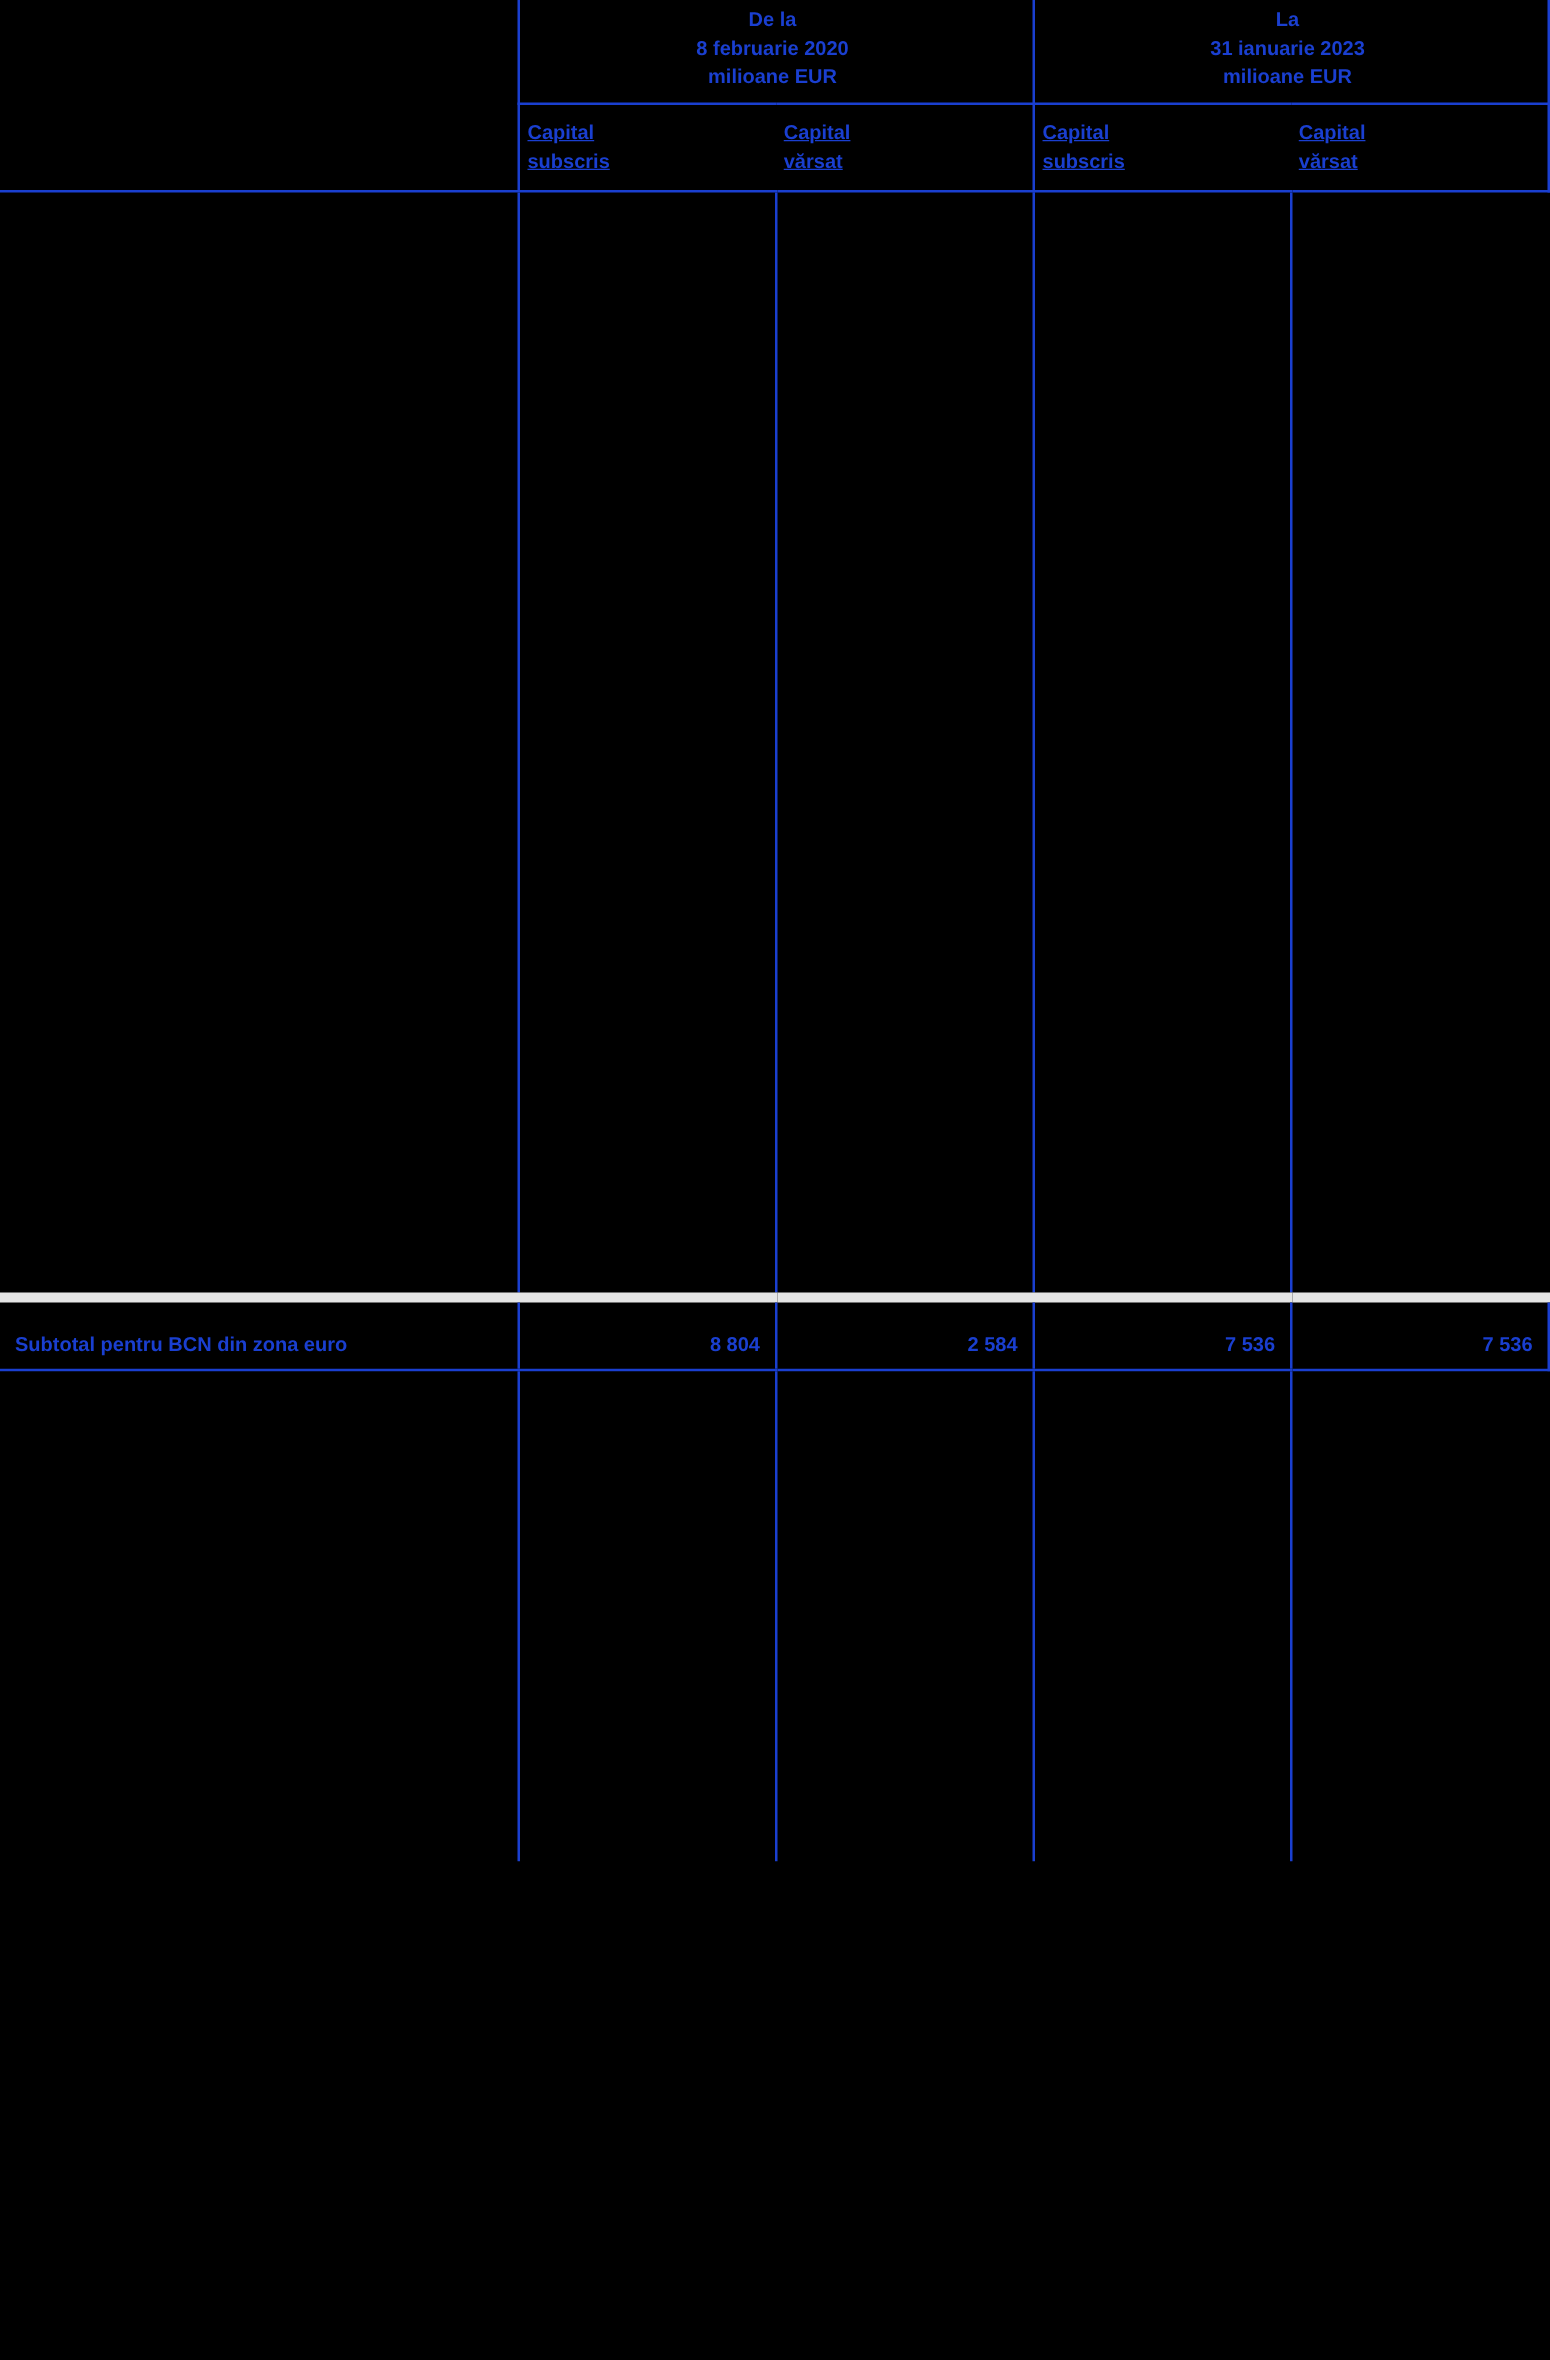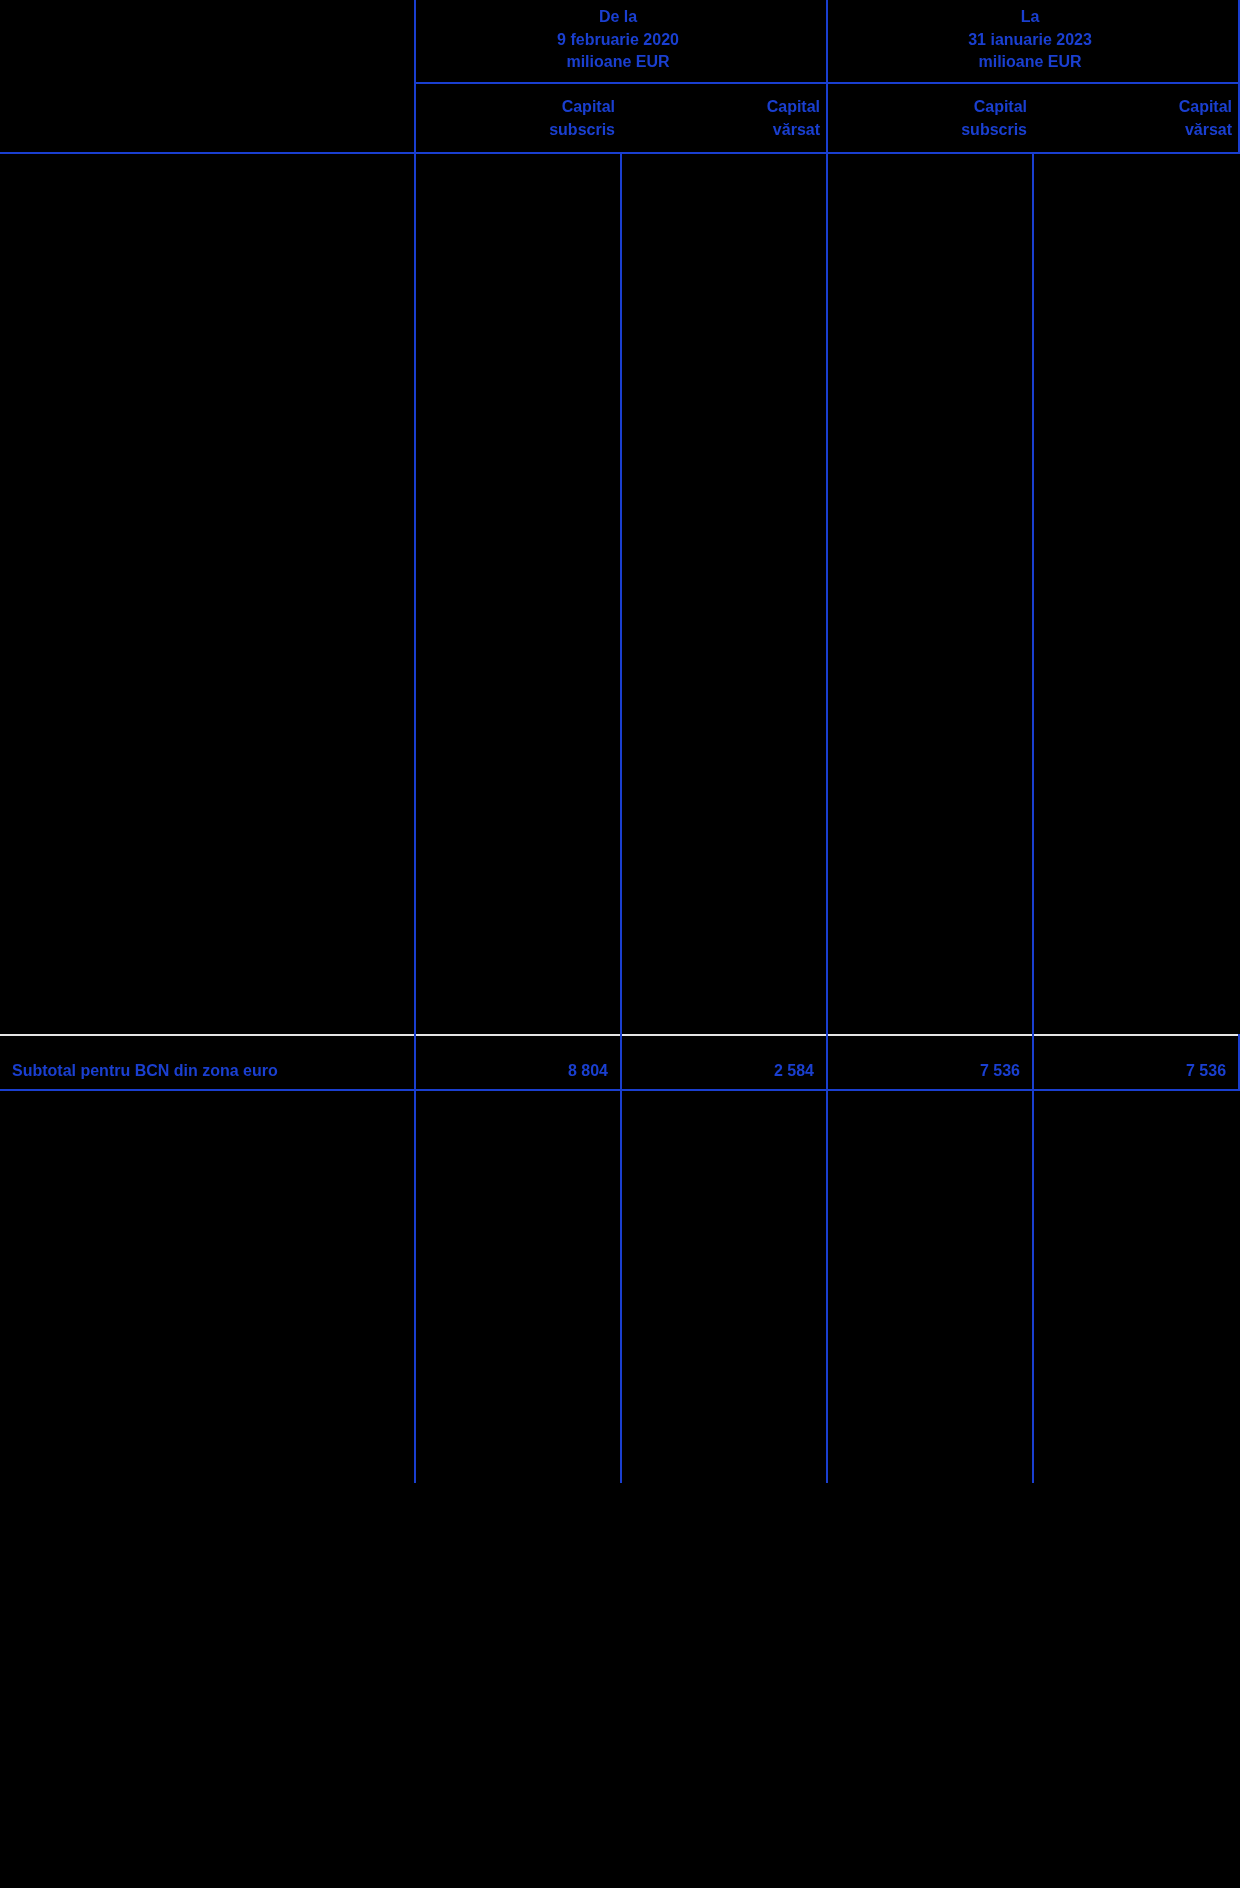--- a/index.html
+++ b/index.html
@@ -47,25 +47,26 @@
   .grp-head {
     text-align: center;
     line-height: 1.42;
     padding: 6px 12px 8px 6px;
     vertical-align: top;
     border-left: 2px solid #1a3fd0;
     border-right: 2px solid #1a3fd0;
     border-bottom: 2px solid #1a3fd0;
   }
   .sub-head {
-    text-align: right;
+    text-align: left;
     line-height: 1.42;
     padding: 12px 6px 10px 6px;
     vertical-align: top;
     border-bottom: 2px solid #1a3fd0;
+    text-decoration: underline;
   }
   .sub-head.edge-left { border-left: 2px solid #1a3fd0; }
   .sub-head.edge-right { border-right: 2px solid #1a3fd0; }
   .sub-head.inner-right { border-right: 2px solid #1a3fd0; }
   .hdr-blank-left {
     border-bottom: 2px solid #1a3fd0;
   }
   .spacer-row td {
     height: 880px;
   }
@@ -77,21 +78,21 @@
     padding: 8px 6px 8px 12px;
     line-height: 1.35;
   }
   .num {
     text-align: right;
     padding: 24px 12px 8px 6px;
     line-height: 1.35;
     border-left: 2px solid #1a3fd0;
   }
   .num.last { border-right: 2px solid #1a3fd0; }
-  .rule-top td { border-top: 2px solid #e5e5e5; }
+  .rule-top td { border-top: 8px solid #e5e5e5; }
   .rule-bottom td { border-bottom: 2px solid #1a3fd0; }
   .thin-col { border-left: 2px solid #1a3fd0; }
 </style>
 </head>
 <body>
 
 <div class="sheet">
 
   <table class="capital-table">
     <colgroup>
@@ -100,21 +101,21 @@
       <col class="c-num">
       <col class="c-num">
       <col class="c-num">
     </colgroup>
 
     <tbody>
         <tr>
       <td class="grp-blank"></td>
       <td class="grp-head" colspan="2">
         <div>De la</div>
-        <div>9 februarie 2020</div>
+        <div>8 februarie 2020</div>
         <div>milioane EUR</div>
       </td>
       <td class="grp-head" colspan="2">
         <div>La</div>
         <div>31 ianuarie 2023</div>
         <div>milioane EUR</div>
       </td>
     </tr>
 
     <tr>

